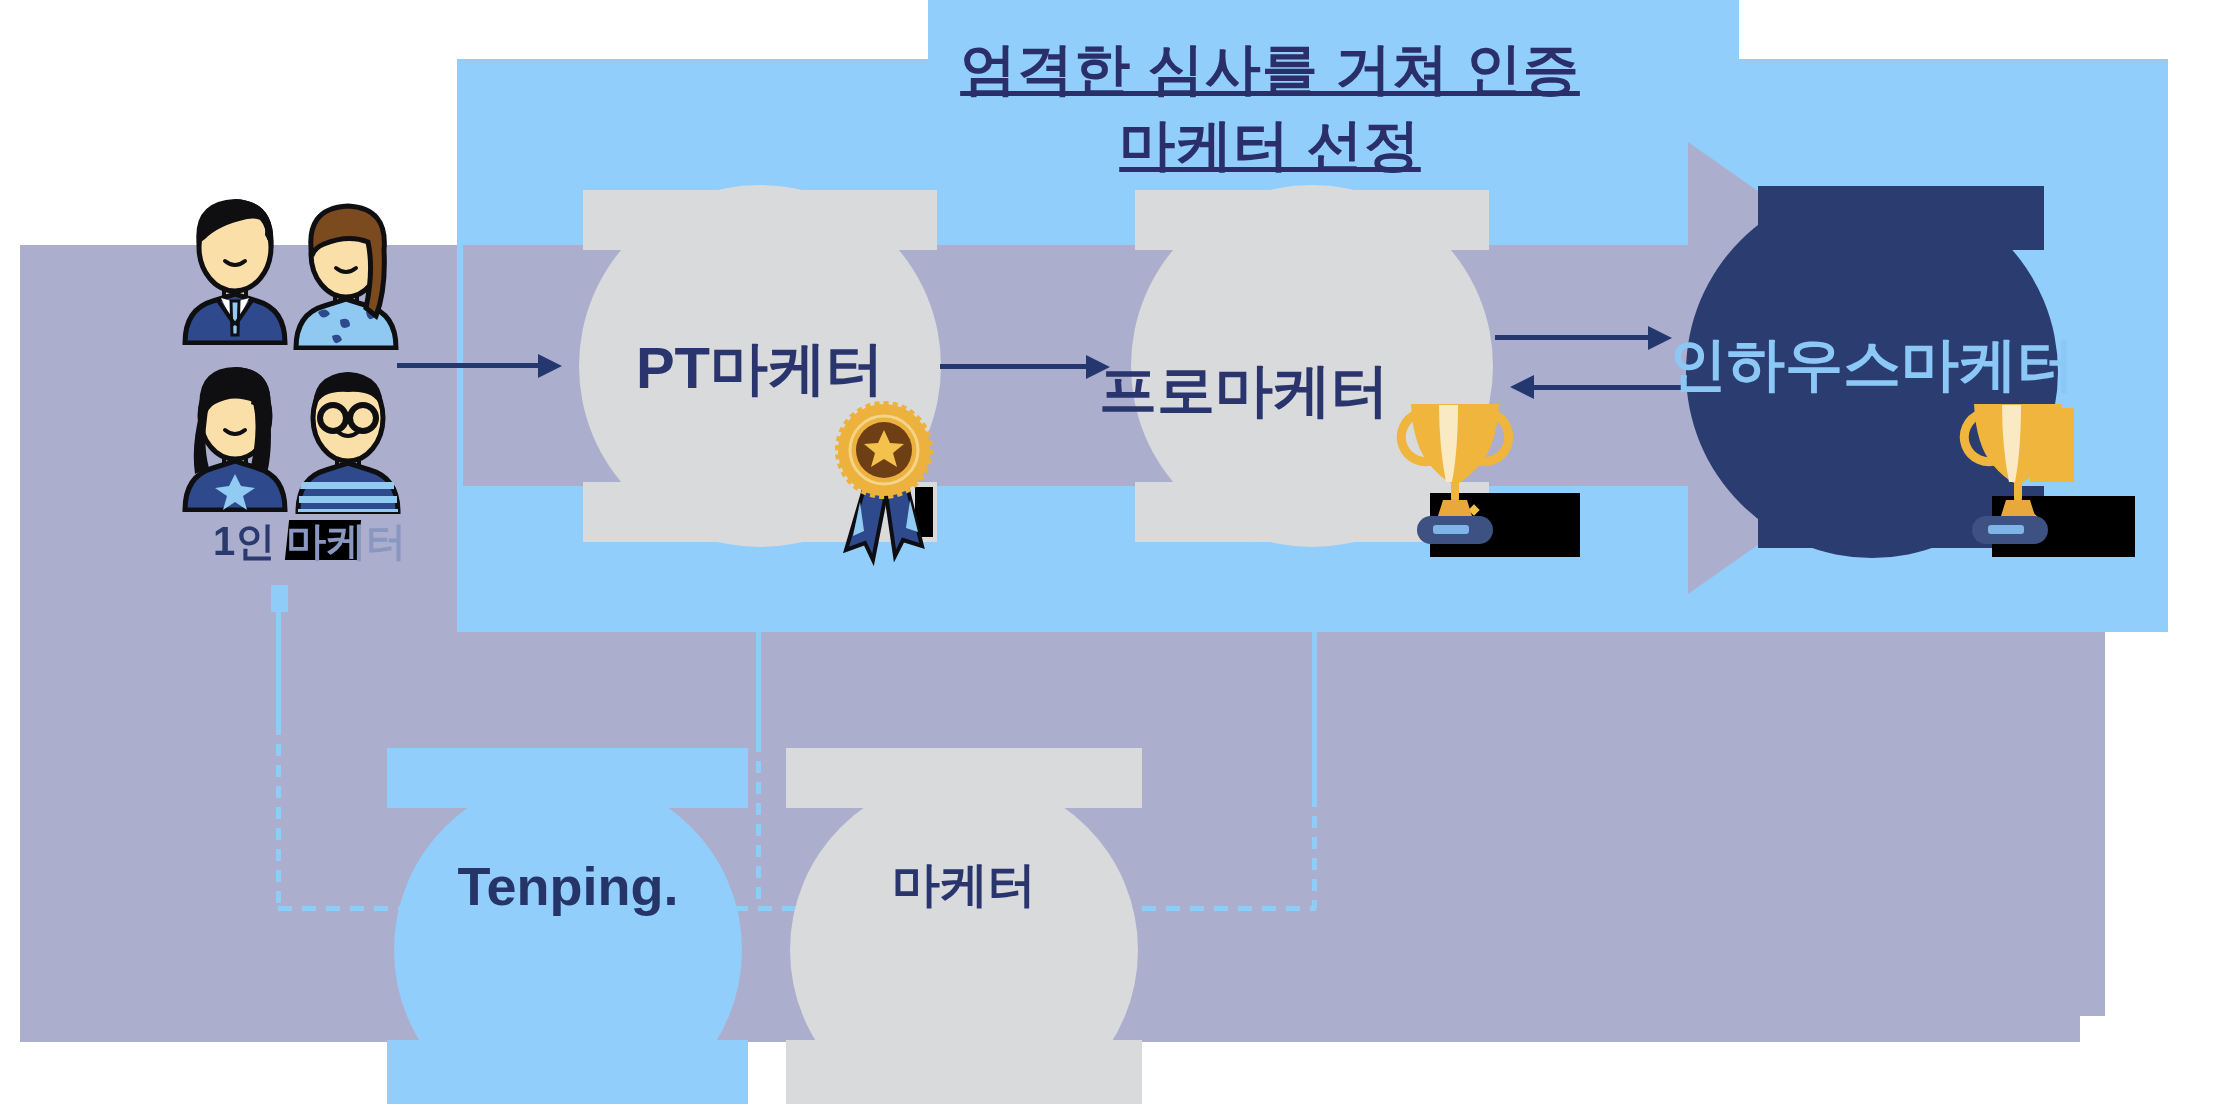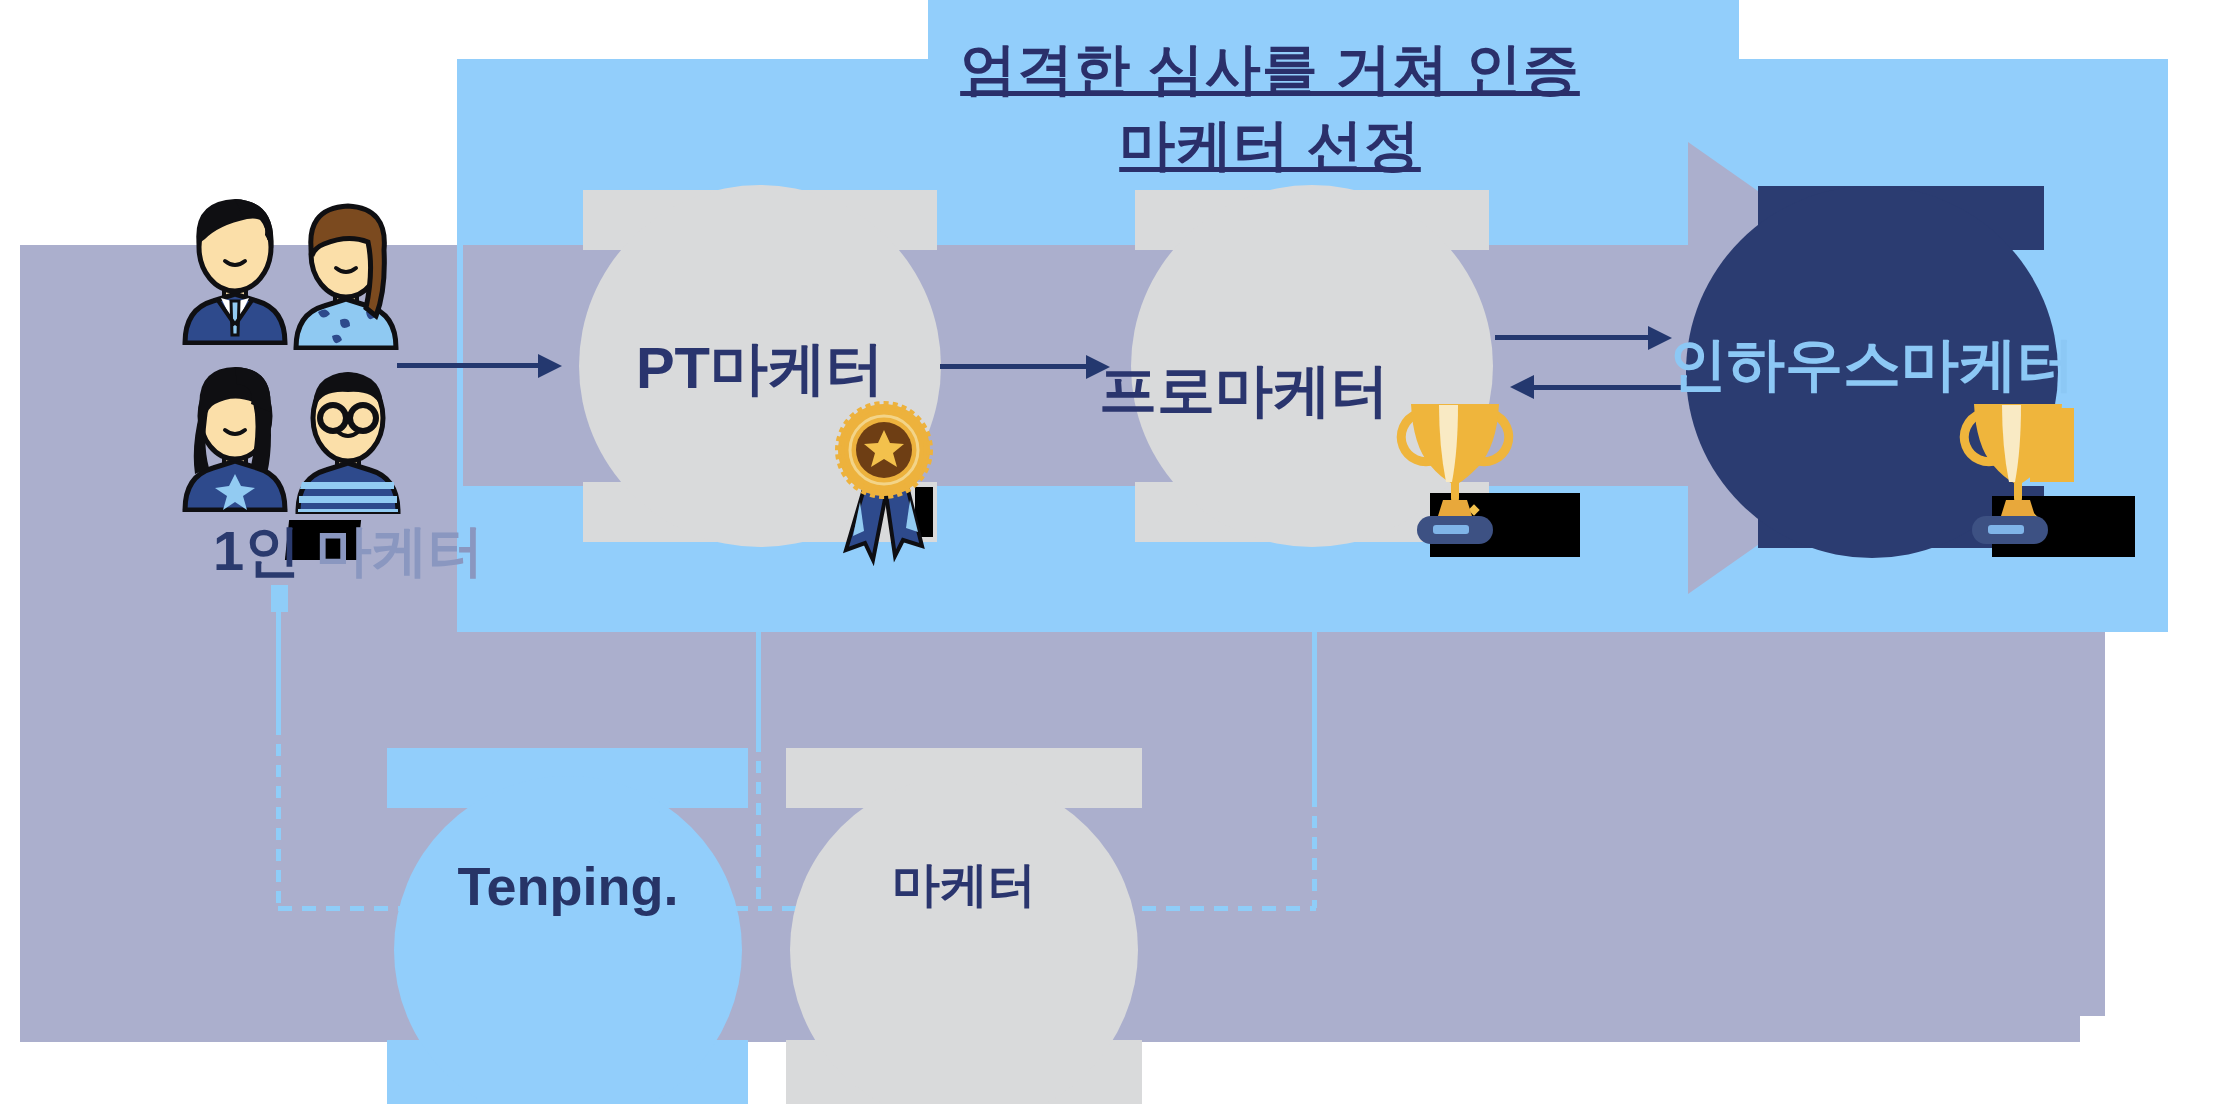--- a/index.html
+++ b/index.html
@@ -21,21 +21,21 @@
   .ahead-l{width:0;height:0;border-top:12px solid rgba(0,0,0,0);border-bottom:12px solid rgba(0,0,0,0);border-right:24px solid #24386f;}
   .bigarrow{width:0;height:0;border-top:226px solid rgba(0,0,0,0);border-bottom:226px solid rgba(0,0,0,0);border-left:322px solid #abafcd;}
   .blackbox{background:#000000;}
   .lbl{color:#2a356e;font-weight:800;text-align:center;}
   .lbl-light{color:#8cc8f5;font-weight:800;text-align:center;}
   .title{color:#2a2f6a;font-weight:800;font-size:56px;letter-spacing:1px;text-align:center;}
   .stage-lbl{font-size:58px;line-height:64px;}
   .mgr-lbl{font-size:48px;line-height:57px;}
   .tp1{color:#273467;font-weight:800;font-size:54px;text-align:center;}
   .tp2{color:#273467;font-weight:400;font-size:44px;text-align:center;}
-  .src-lbl{font-size:56px;font-weight:700;white-space:nowrap;}
+  .src-lbl{font-size:40px;font-weight:700;white-space:nowrap;}
   .src-dark{color:#2a3a6e;}
   .src-light{color:#8a97c0;}
   .spark{width:8px;height:8px;background:#f3c14c;transform:rotate(45deg);}
 </style>
 </head>
 <body>
 
 <div id="stage">
 
   <div class="abs panel" style="left:457px;top:59px;width:1711px;height:573px;"></div>

